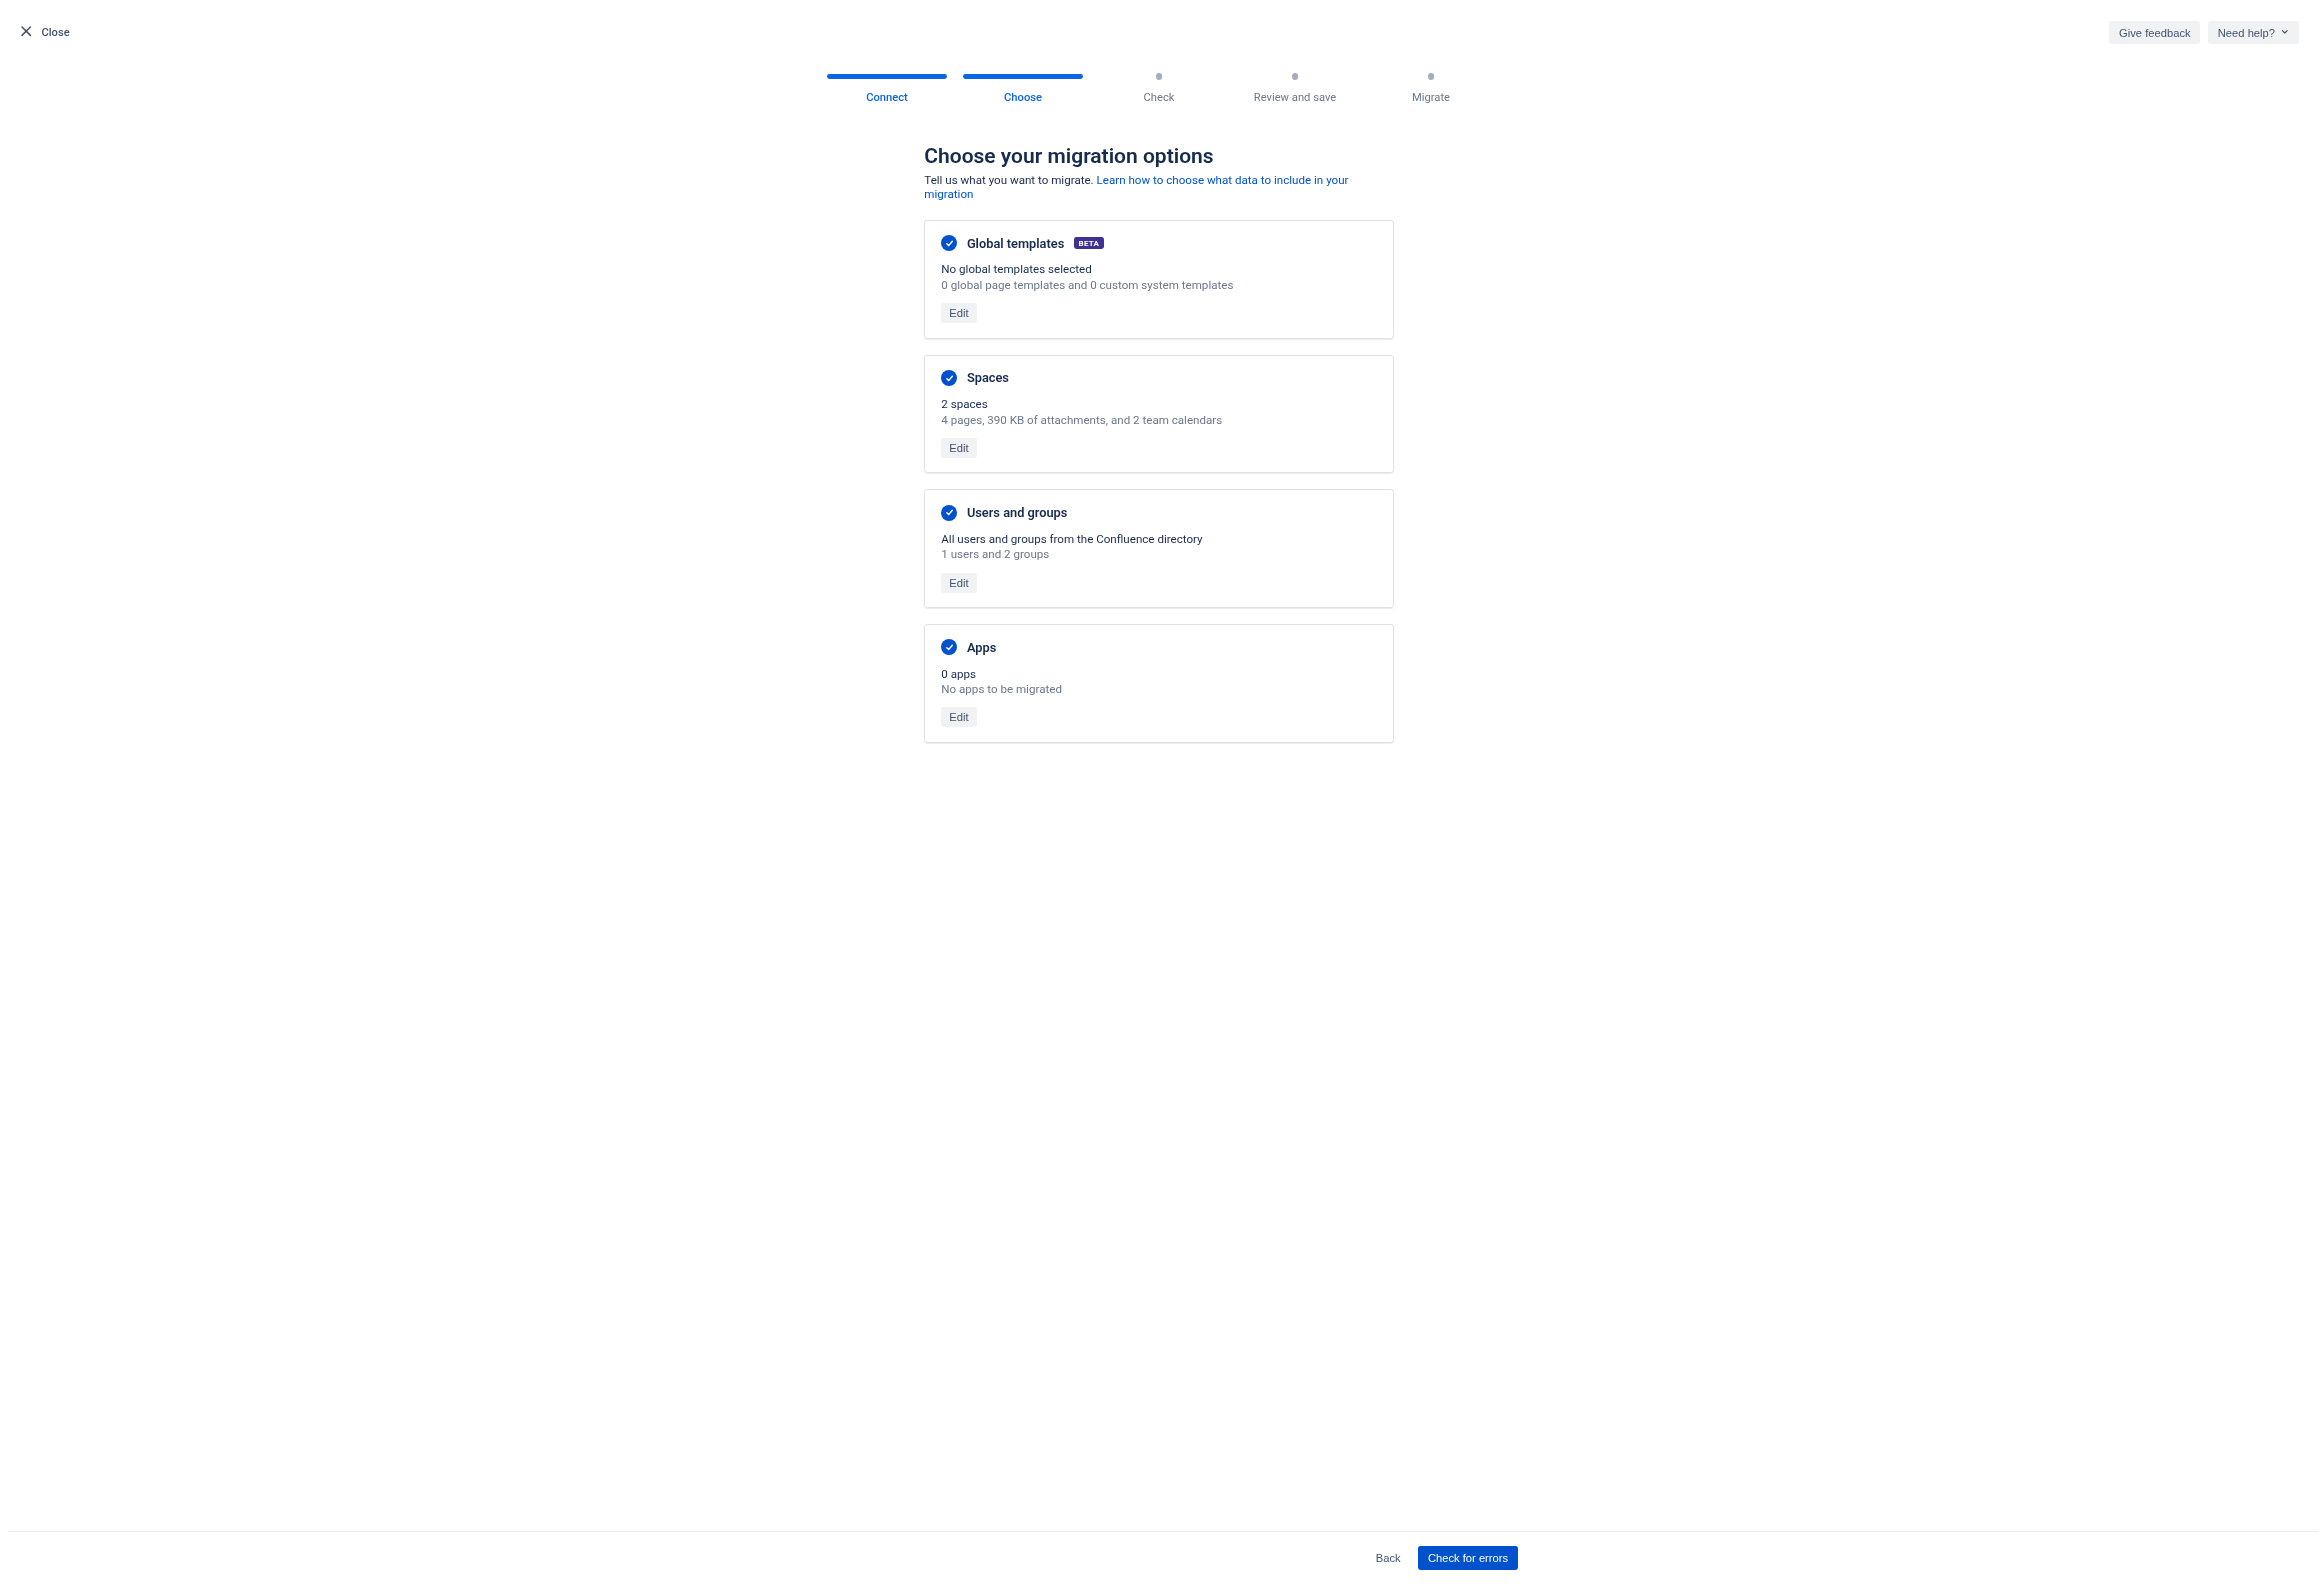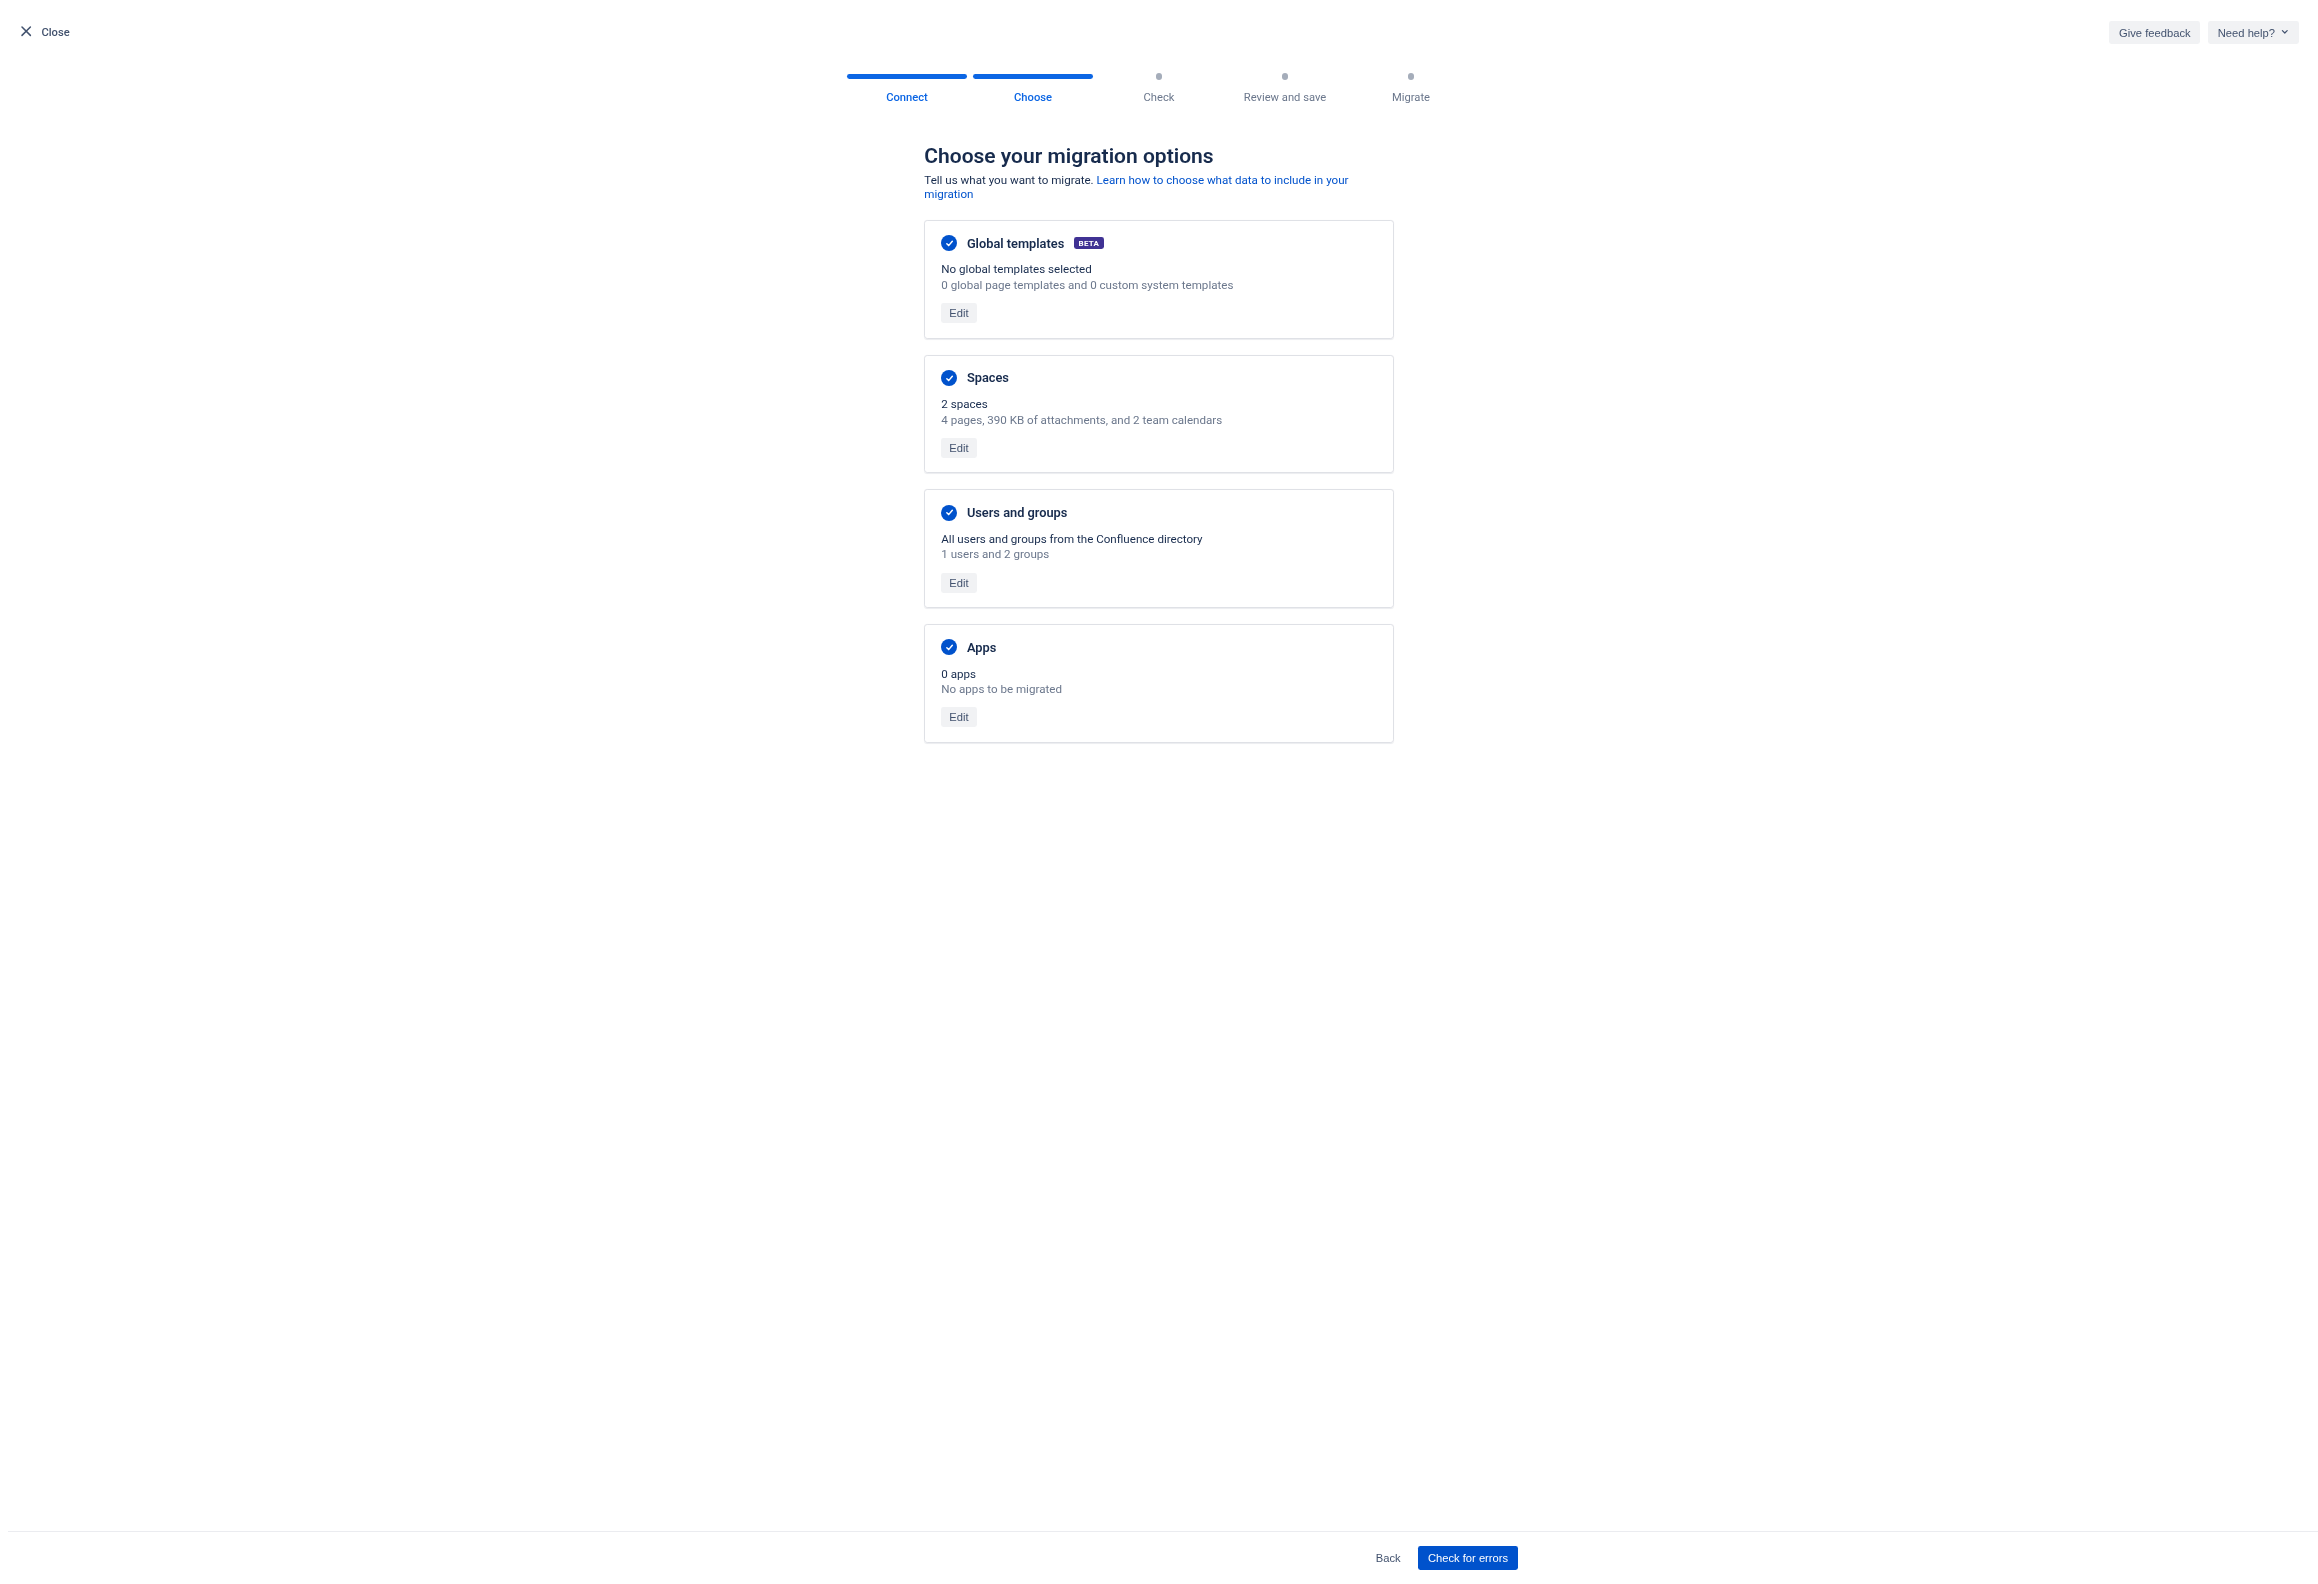--- a/index.html
+++ b/index.html
@@ -48,21 +48,21 @@
     background: transparent;
     color: #42526E;
   }
   .chevron-down {
     width: 9.6px; height: 9.6px;
   }
 
   .stepper {
     display: flex;
     justify-content: center;
-    gap: 6px;
+    gap: 16px;
     margin-top: 8px;
     text-align: right;
   }
   .step {
     display: flex;
     flex-direction: column;
     align-items: center;
     width: 120px;
     gap: 11.2px;
   }

